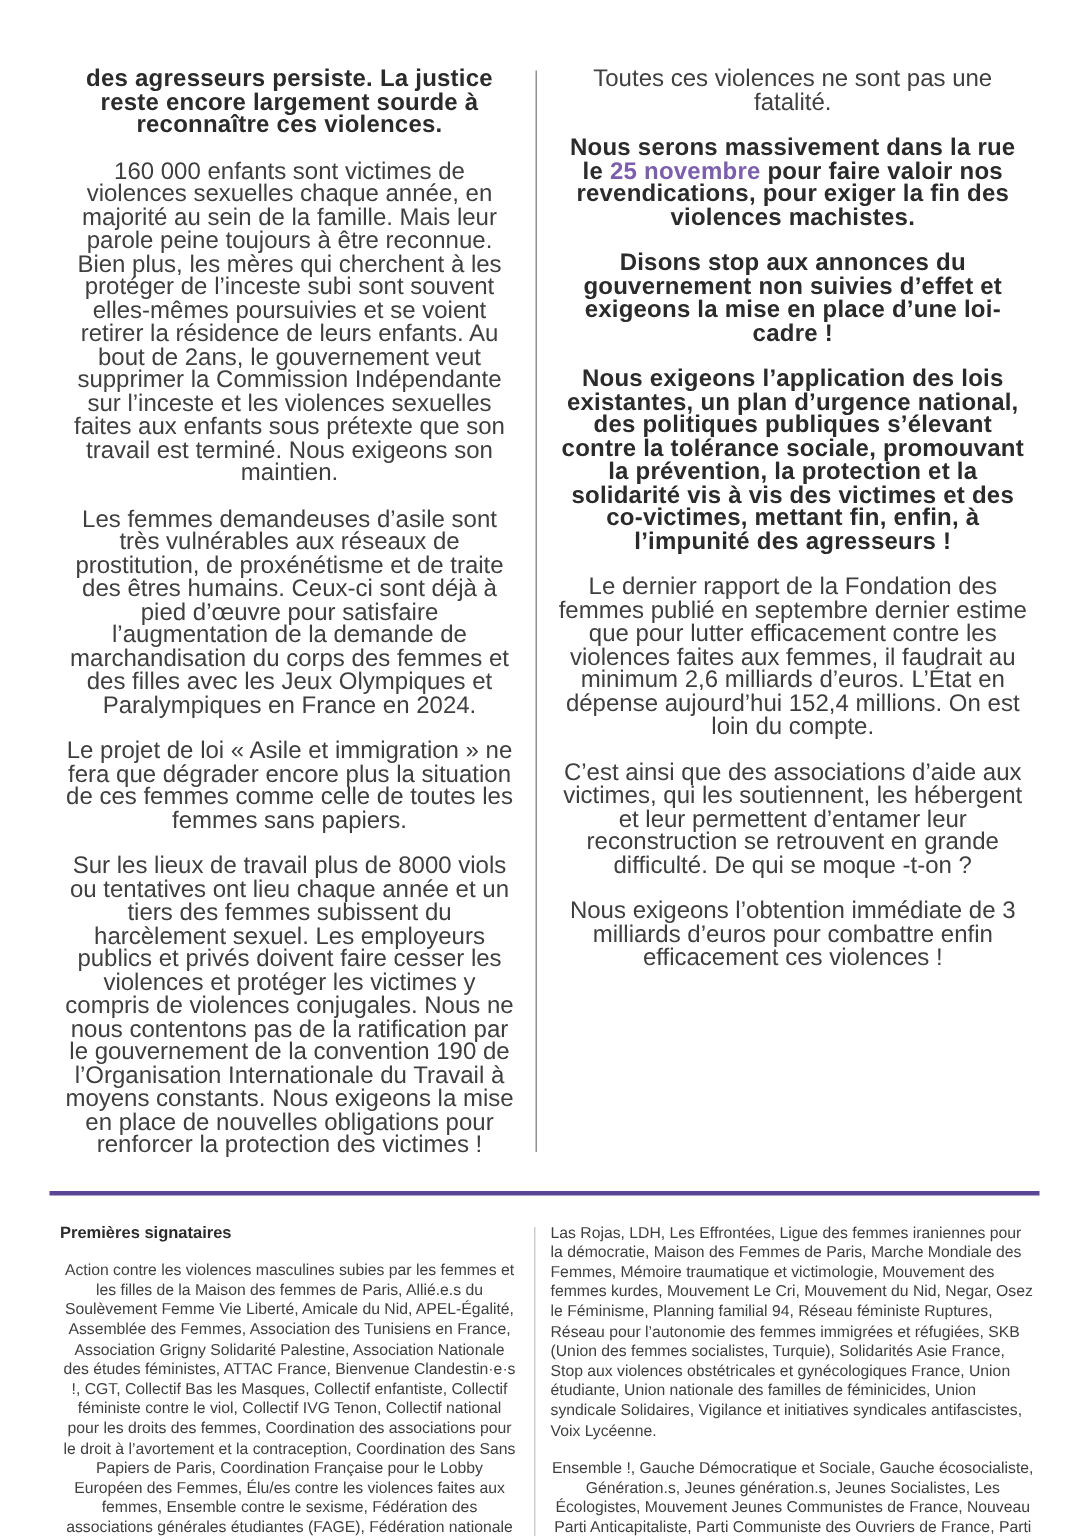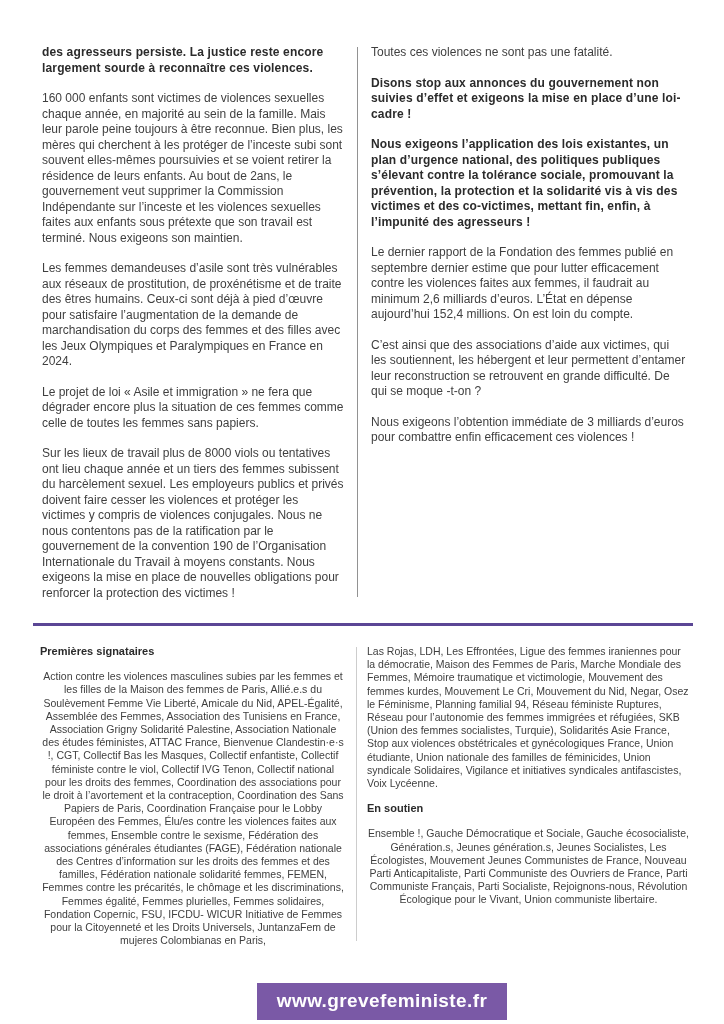--- a/index.html
+++ b/index.html
@@ -12,21 +12,21 @@
   }
   *{box-sizing:border-box;}
   html,body{margin:0;padding:0;background:#e9e9e9;}
   .page{
     width:724px;height:1024px;margin:0 auto;background:#ffffff;
     font-family:"Liberation Sans",sans-serif;color:var(--body_text);
     overflow:hidden;position:relative;
   }
   
   .main-section{display:flex;padding:45px 38px 0 42px;}
-  .main-col{font-size:12px;line-height:15.5px;}
+  .main-col{font-size:16px;line-height:15.5px;text-align:center;}
   .main-col.left{flex:0 0 302px;}
   .main-col.right{flex:1;}
   .main-col p{margin:0 0 15px 0;}
   .main-col p:last-child{margin-bottom:0;}
   .vdiv{width:1px;background:#929292;margin:2px 13px 4px 13px;}
   .bold-par{font-weight:700;color:var(--bold_text);letter-spacing:0.15px;}
   .accent-text{color:var(--accent);}
   
   .purple-rule{height:3px;background:var(--rule);margin:22px 31px 0 33px;border:none;}
   
@@ -55,39 +55,39 @@
     <div class="main-col left">
       <p class="bold-par">des agresseurs persiste. La justice reste encore largement sourde à reconnaître ces violences.</p>
       <p>160 000 enfants sont victimes de violences sexuelles chaque année, en majorité au sein de la famille. Mais leur parole peine toujours à être reconnue. Bien plus, les mères qui cherchent à les protéger de l’inceste subi sont souvent elles-mêmes poursuivies et se voient retirer la résidence de leurs enfants. Au bout de 2ans, le gouvernement veut supprimer la Commission Indépendante sur l’inceste et les violences sexuelles faites aux enfants sous prétexte que son travail est terminé. Nous exigeons son maintien.</p>
       <p>Les femmes demandeuses d’asile sont très vulnérables aux réseaux de prostitution, de proxénétisme et de traite des êtres humains. Ceux-ci sont déjà à pied d’œuvre pour satisfaire l’augmentation de la demande de marchandisation du corps des femmes et des filles avec les Jeux Olympiques et Paralympiques en France en 2024.</p>
       <p>Le projet de loi « Asile et immigration » ne fera que dégrader encore plus la situation de ces femmes comme celle de toutes les femmes sans papiers.</p>
       <p>Sur les lieux de travail plus de 8000 viols ou tentatives ont lieu chaque année et un tiers des femmes subissent du harcèlement sexuel. Les employeurs publics et privés doivent faire cesser les violences et protéger les victimes y compris de violences conjugales. Nous ne nous contentons pas de la ratification par le gouvernement de la convention 190 de l’Organisation Internationale du Travail à moyens constants. Nous exigeons la mise en place de nouvelles obligations pour renforcer la protection des victimes !</p>
     </div>
     <div class="vdiv"></div>
     <div class="main-col right">
       <p>Toutes ces violences ne sont pas une fatalité.</p>
+      <p class="bold-par"><span>Nous serons massivement dans la rue le </span><span class="accent-text">25 novembre</span><span> pour faire valoir nos revendications,  pour exiger la fin des violences machistes.</span></p>
       <p class="bold-par">Disons stop aux annonces du gouvernement non suivies d’effet et exigeons la mise en place d’une loi-cadre !</p>
       <p class="bold-par">Nous exigeons l’application des lois existantes, un plan d’urgence national, des politiques publiques s’élevant contre la tolérance sociale, promouvant la prévention, la protection et la solidarité vis à vis des victimes et des co-victimes, mettant fin, enfin, à l’impunité des agresseurs !</p>
       <p>Le dernier rapport de la Fondation des femmes publié en septembre dernier estime que pour lutter efficacement contre les violences faites aux femmes, il faudrait au minimum 2,6 milliards d’euros. L’État en dépense aujourd’hui 152,4 millions. On est loin du compte.</p>
       <p>C’est ainsi que des associations d’aide aux victimes, qui les soutiennent, les hébergent et leur permettent d’entamer leur reconstruction se retrouvent en grande difficulté. De qui se moque -t-on ?</p>
       <p>Nous exigeons l’obtention immédiate de 3 milliards d’euros pour combattre enfin efficacement ces violences !</p>
     </div>
   </div>
 
   <hr class="purple-rule">
 
   <div class="sig-section">
     <div class="sig-col left">
       <p class="sig-heading">Premières signataires</p>
       <p class="list">Action contre les violences masculines subies par les femmes et les filles de la Maison des femmes de Paris, Allié.e.s du Soulèvement Femme Vie Liberté,  Amicale du Nid, APEL-Égalité, Assemblée des Femmes, Association des Tunisiens en France,  Association Grigny Solidarité Palestine, Association Nationale des études féministes, ATTAC France, Bienvenue Clandestin·e·s !, CGT, Collectif Bas les Masques, Collectif enfantiste, Collectif féministe contre le viol, Collectif IVG Tenon, Collectif national pour les droits des femmes, Coordination des associations pour le droit à l’avortement et la contraception, Coordination des Sans Papiers de Paris, Coordination Française pour le Lobby Européen des Femmes, Élu/es contre les violences faites aux femmes,  Ensemble contre le sexisme, Fédération des associations générales étudiantes (FAGE), Fédération nationale des Centres d’information sur les droits des femmes et des familles, Fédération nationale solidarité femmes, FEMEN, Femmes contre les précarités, le chômage et les discriminations, Femmes égalité, Femmes plurielles, Femmes solidaires, Fondation Copernic, FSU, IFCDU- WICUR Initiative de Femmes pour la Citoyenneté et les Droits Universels, JuntanzaFem de mujeres Colombianas en Paris,</p>
     </div>
     <div class="sig-vdiv"></div>
     <div class="sig-col right">
       <p>Las Rojas, LDH, Les Effrontées, Ligue des femmes iraniennes pour la démocratie, Maison des Femmes de Paris, Marche Mondiale des Femmes, Mémoire traumatique et victimologie, Mouvement des femmes kurdes, Mouvement Le Cri, Mouvement du Nid,  Negar, Osez le Féminisme, Planning familial 94, Réseau féministe Ruptures, Réseau pour l’autonomie des femmes immigrées et réfugiées, SKB (Union des femmes socialistes, Turquie), Solidarités Asie France, Stop aux violences obstétricales et gynécologiques France, Union étudiante, Union nationale des familles de féminicides, Union syndicale Solidaires, Vigilance et initiatives syndicales antifascistes, Voix Lycéenne.</p>
-      <p class="sig-heading">En soutien</p>
       <p class="list">Ensemble !, Gauche Démocratique et Sociale, Gauche écosocialiste, Génération.s, Jeunes génération.s, Jeunes Socialistes, Les Écologistes, Mouvement Jeunes Communistes de France, Nouveau Parti Anticapitaliste, Parti Communiste des Ouvriers de France, Parti Communiste Français, Parti Socialiste, Rejoignons-nous, Révolution Écologique pour le Vivant, Union communiste libertaire.</p>
     </div>
   </div>
 
   <div class="banner-row">
     <div class="banner">
       <span>www.grevefeministe.fr</span>
     </div>
   </div>
 

